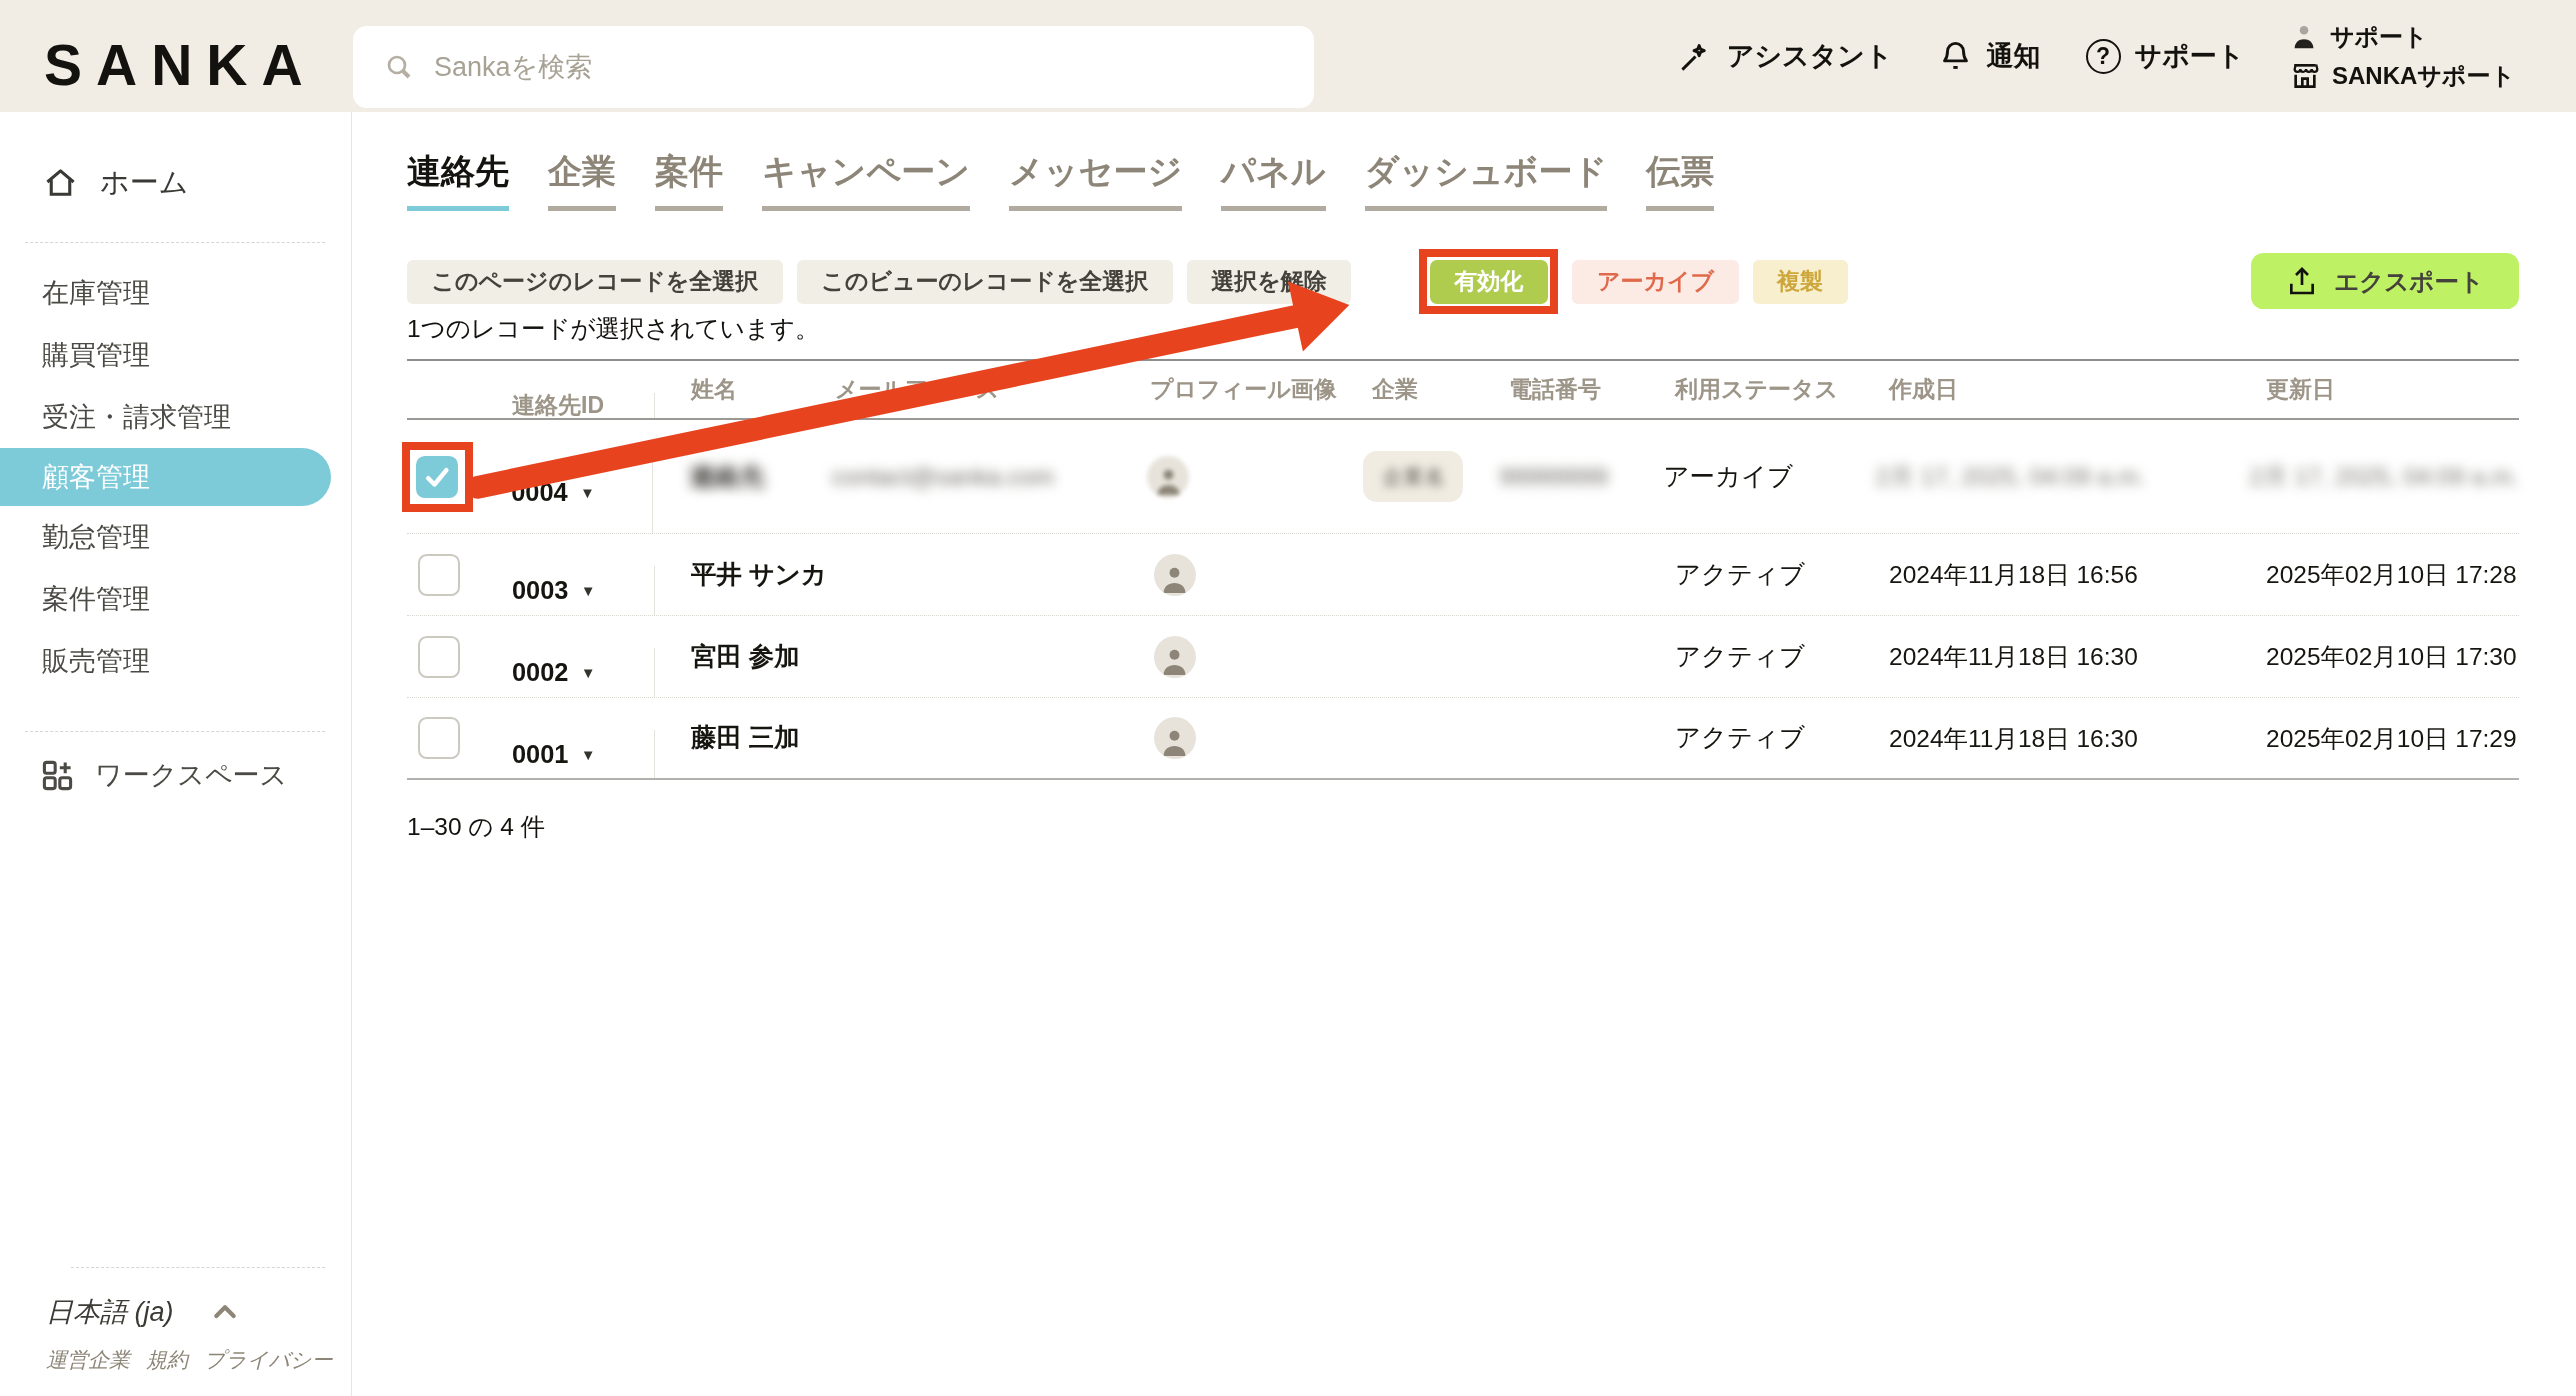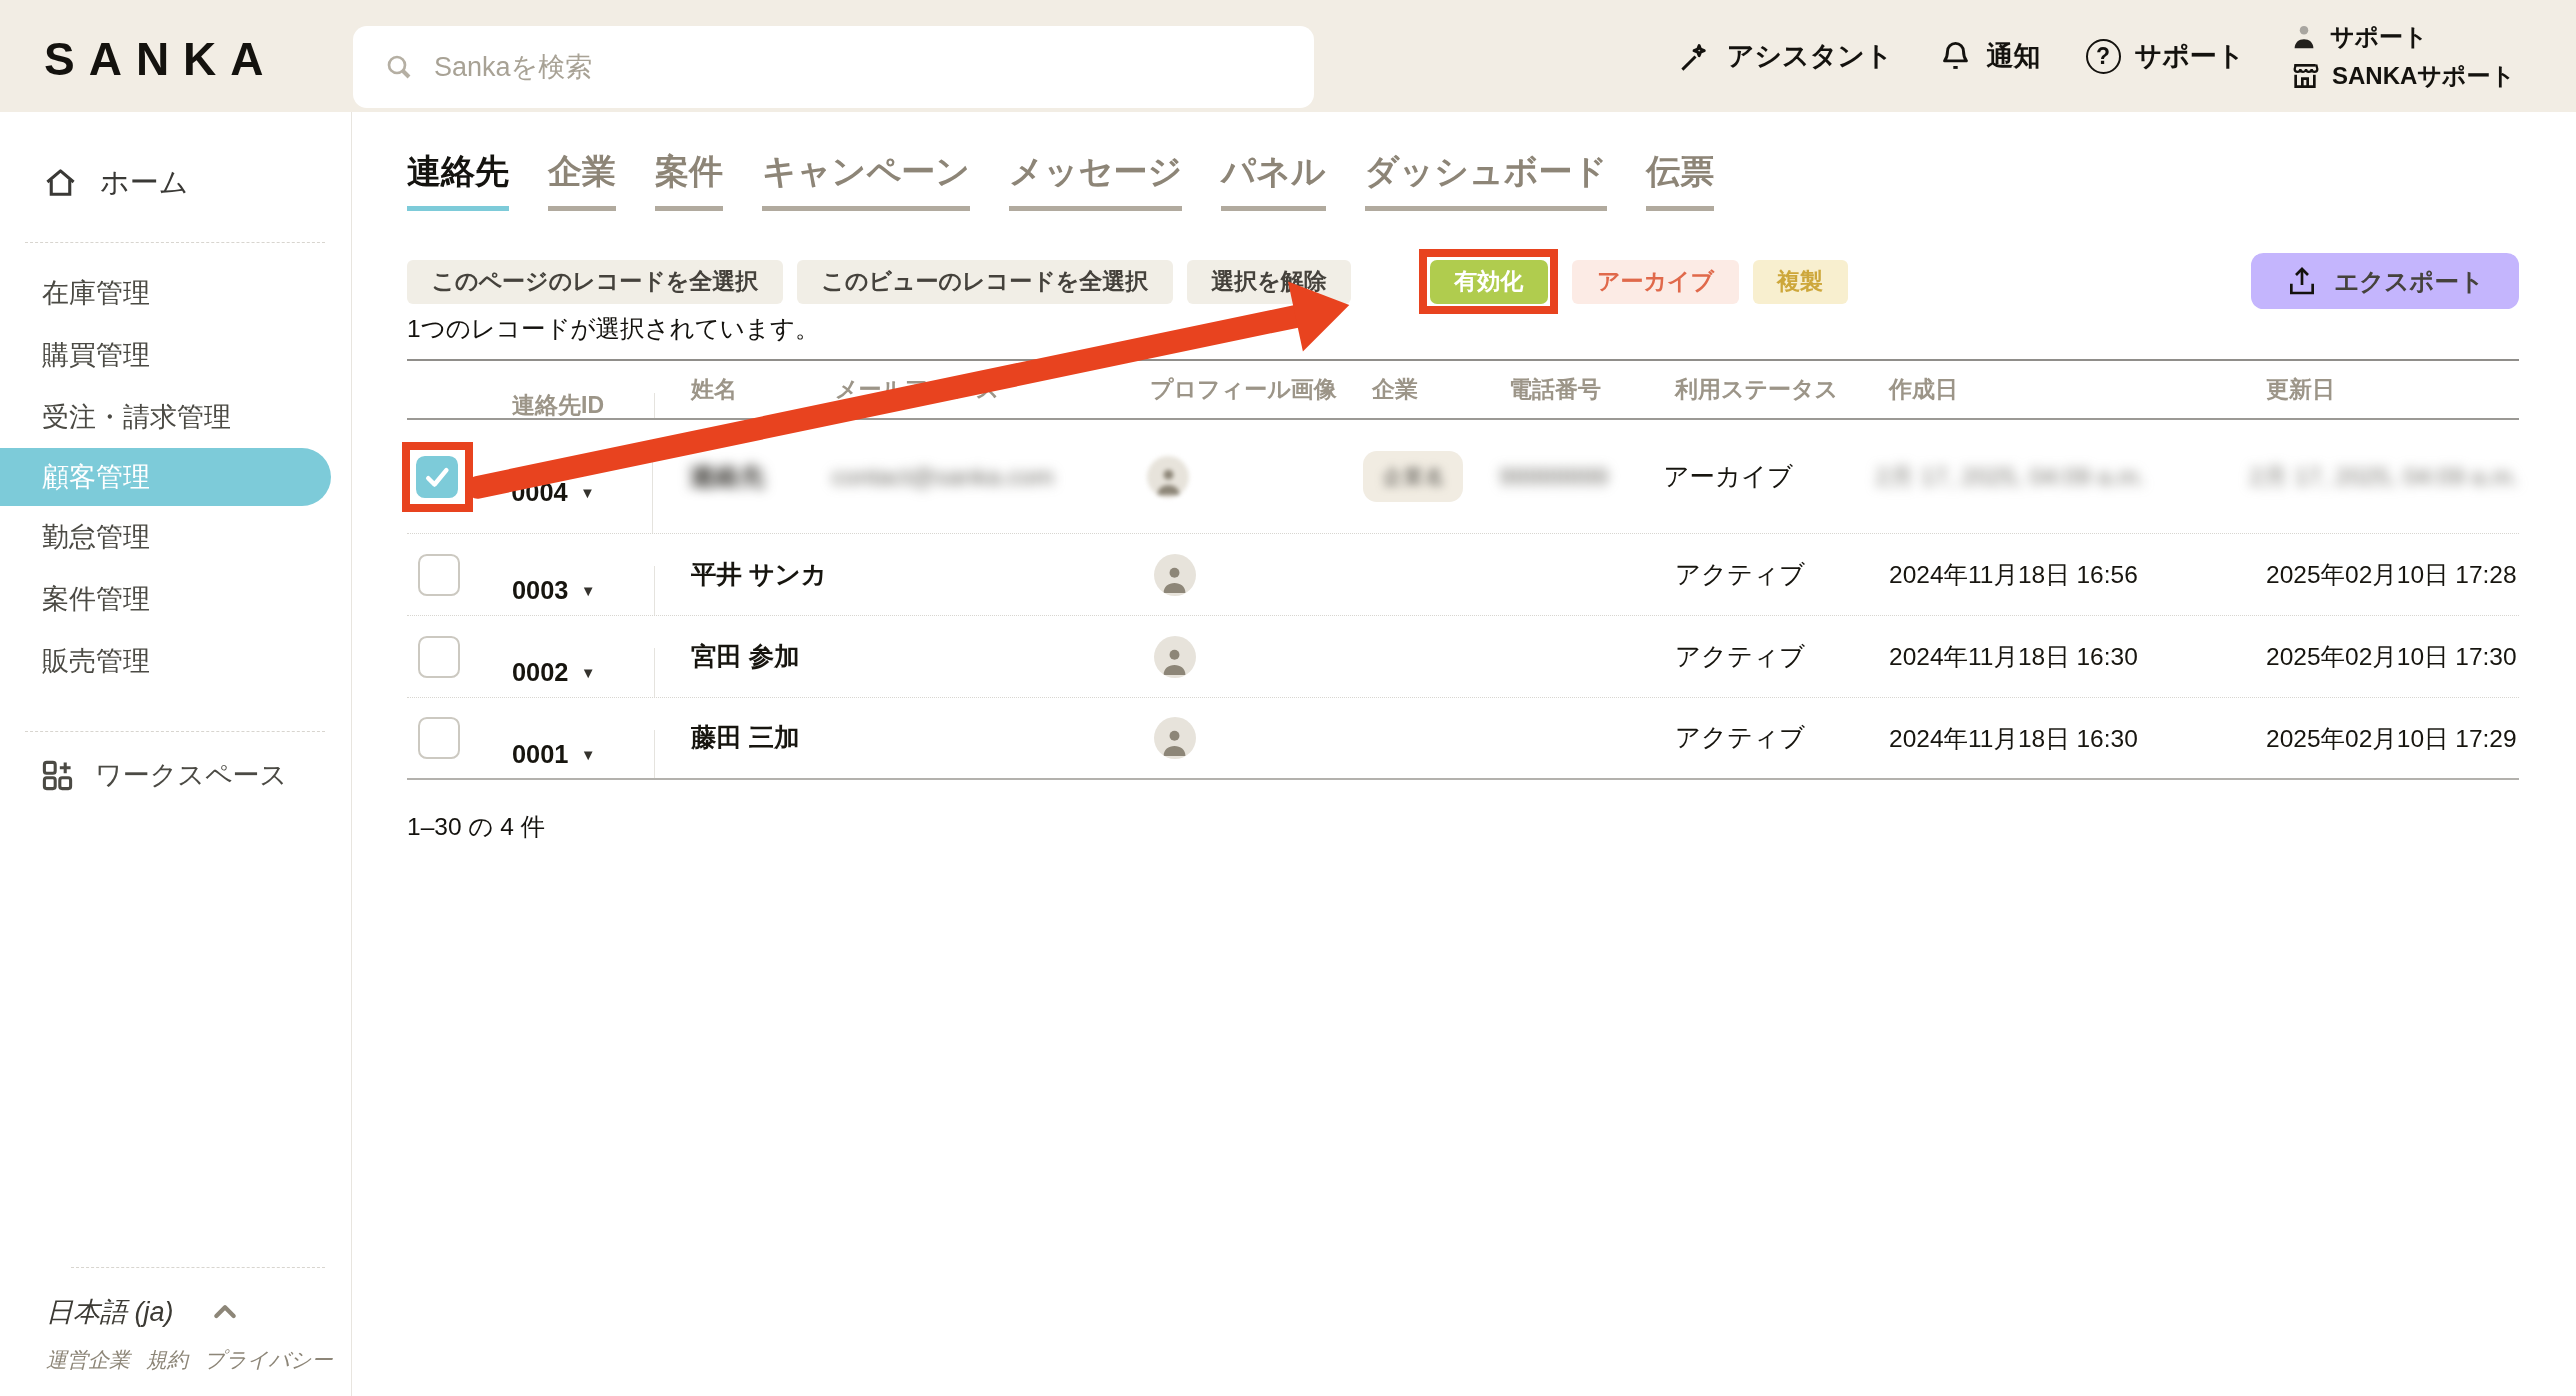--- a/index.html
+++ b/index.html
@@ -1,21 +1,21 @@
 <!DOCTYPE html>
 <html style="font-size:14px"><head>
 <meta charset="utf-8">
 <style>
   * { box-sizing: border-box; margin: 0; padding: 0; }
   html,body { width:2576px; height:1397px; background:#ffffff; font-family:"Liberation Sans","DejaVu Sans",sans-serif; color:#17150f; overflow:hidden; }
   .app { position:relative; width:2576px; height:1397px; }
 
   
   .topbar { position:absolute; top:0; left:0; right:0; height:112px; background:#f2ede4; z-index:5; }
-  .logo { position:absolute; left:44px; top:32px; font-size:46px; font-weight:800; letter-spacing:14px; color:#14120e; }
+  .logo { position:absolute; left:44px; top:32px; font-size:57px; font-weight:800; letter-spacing:14px; color:#14120e; }
   .search { position:absolute; left:353px; top:26px; width:961px; height:82px; background:#ffffff; border-radius:14px; display:flex; align-items:center; padding:0 30px; }
   .search svg { flex:0 0 auto; }
   .search input { border:none; outline:none; flex:1; margin-left:19px; font-size:27px; color:#3a3832; background:transparent; font-family:inherit; }
   .search input::placeholder { color:#a8a295; }
   .topbar-right { position:absolute; right:61px; top:0; height:112px; display:flex; align-items:center; gap:45px; }
   .tb-item { display:flex; align-items:center; gap:14px; font-size:27px; font-weight:700; color:#14120e; cursor:pointer; }
   .account { display:flex; flex-direction:column; gap:7px; }
   .account-row { display:flex; align-items:center; gap:10.5px; font-size:24px; font-weight:700; color:#14120e; }
   .q-circle { width:35px; height:35px; border:2.6px solid #14120e; border-radius:50%; display:flex; align-items:center; justify-content:center; font-size:23px; font-weight:700; }
 
@@ -38,21 +38,21 @@
   .tabs { display:flex; gap:39px; align-items:flex-end; }
   .tab { font-size:34px; font-weight:700; color:#8d8577; padding-bottom:10.5px; border-bottom:5.3px solid #b1aa9e; cursor:pointer; white-space:nowrap; }
   .tab.active { color:#14130f; border-bottom-color:#7dcbd9; }
 
   .actions { position:relative; display:flex; align-items:center; margin-top:49px; height:44px; gap:14px; }
   .btn { height:44px; padding:0 24.5px; border-radius:6px; background:#f1eee6; color:#45423c; font-size:23px; font-weight:700; display:flex; align-items:center; white-space:nowrap; cursor:pointer; border:none; font-family:inherit; }
   .anno-activate { border:8px solid #e8431f; padding:2.6px; margin-left:54px; display:flex; }
   .btn-activate { background:#b0cc4e; color:#ffffff; border-radius:7px; }
   .btn-archive { background:#fcebe5; color:#e0694b; }
   .btn-duplicate { background:#f8efcf; color:#cda73b; }
-  .btn-export { position:absolute; right:0; top:-6.1px; height:56px; padding:0 35px; background:#c4b5fd; border-radius:12.3px; font-size:24.5px; gap:16px; display:flex; align-items:center; }
+  .btn-export { position:absolute; right:0; top:-6.1px; height:56px; padding:0 35px; background:#bef264; border-radius:12.3px; font-size:24.5px; gap:16px; display:flex; align-items:center; }
 
   .sel-note { margin-top:8.8px; font-size:24.5px; color:#14120e; }
 
   
   .table { margin-top:14px; border-top:2.6px solid #908e8a; }
   .thead { display:flex; align-items:center; height:59px; border-bottom:2.6px solid #9b9995; color:#9c9588; font-size:23px; font-weight:700; }
   .trow { display:flex; align-items:center; height:82px; border-bottom:1.8px dotted #d8d6d1; font-size:24.5px; }
   .trow.first { height:114px; }
   .trow.last { border-bottom:2.6px solid #b3b1ad; }
   .c-check { width:92px; display:flex; align-items:center; padding-left:11.4px; }

